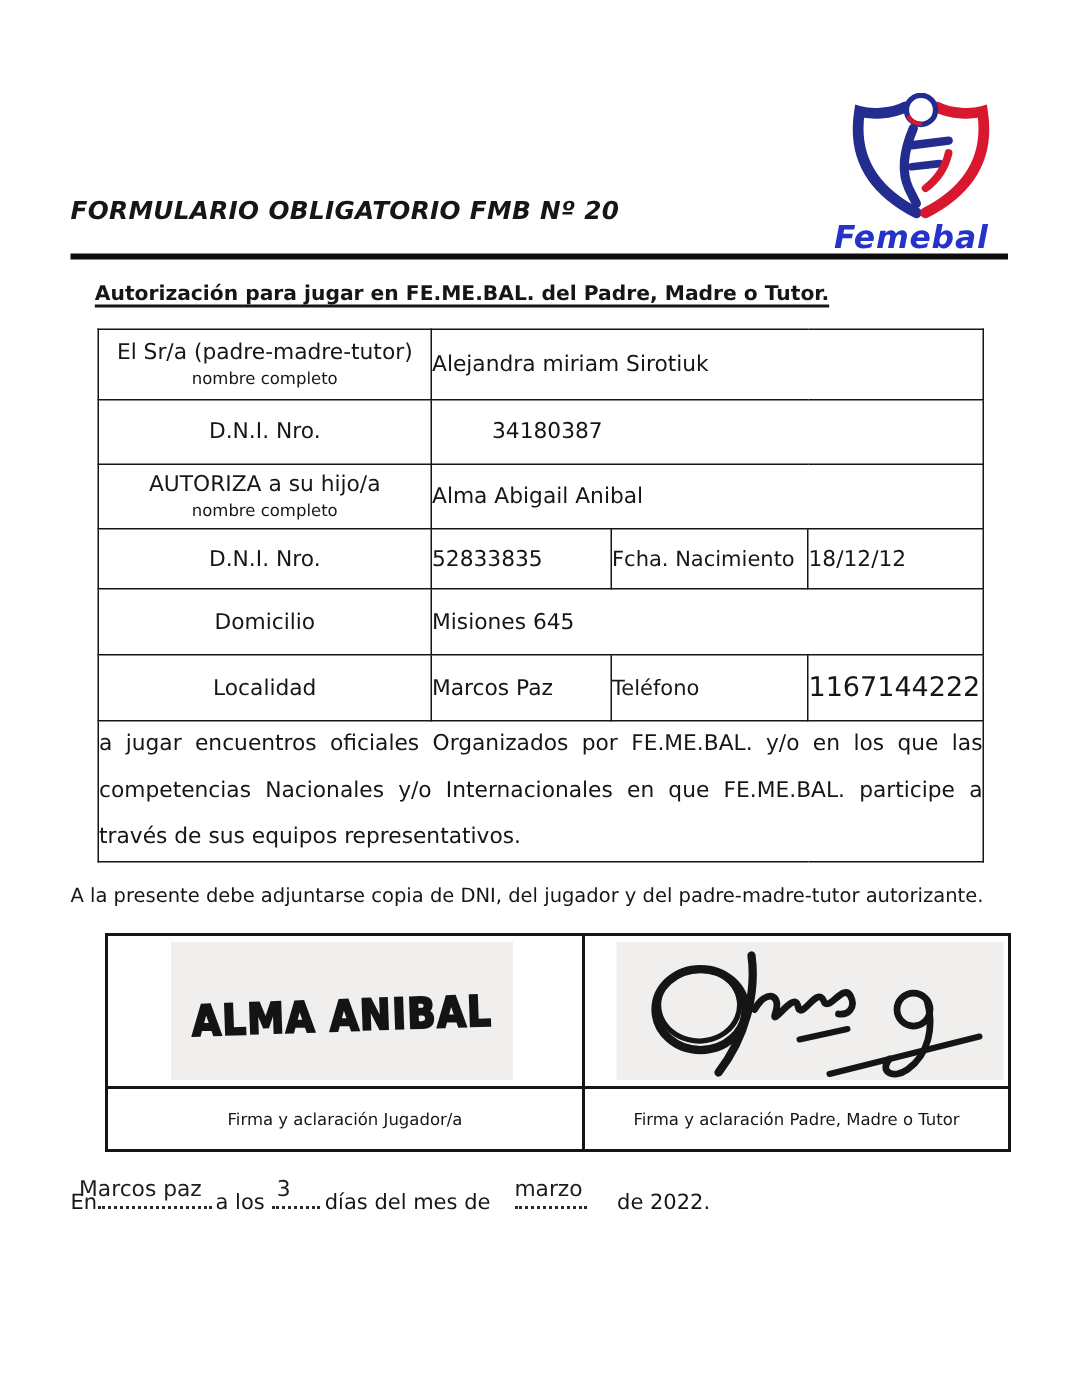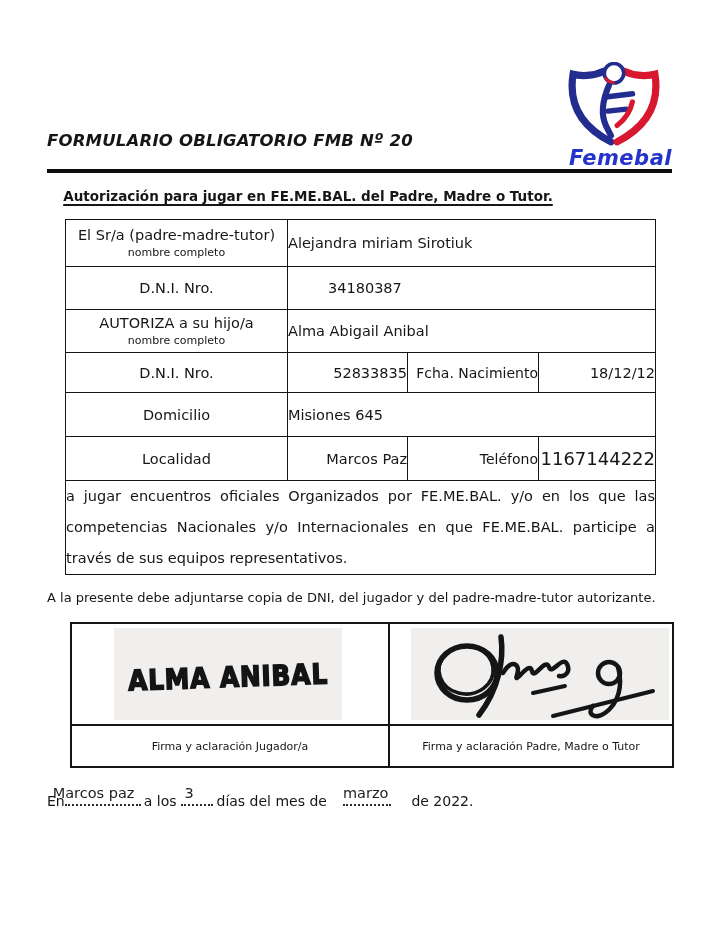--- a/index.html
+++ b/index.html
@@ -15,21 +15,21 @@
   
   .doc-title{
     position:absolute;left:47px;top:131px;
     font-size:16.5px;font-weight:bold;font-style:italic;
     letter-spacing:.2px;white-space:nowrap;
   }
   .header-rule{
     position:absolute;left:47px;top:169px;
     width:625px;height:4px;background:#0d0d0d;
   }
-  .logo{position:absolute;left:556px;top:62px;width:116px;text-align:right;}
+  .logo{position:absolute;left:556px;top:62px;width:116px;text-align:left;}
   .logo svg{display:block;margin:0 auto;}
   .logo-wordmark{
     display:block;margin-top:-2px;
     font-size:21px;font-weight:bold;font-style:italic;
     color:#2533cb;letter-spacing:.5px;
   }
   
   .subtitle{
     position:absolute;left:0;top:188px;width:616px;
     text-align:center;font-size:13.5px;font-weight:bold;
@@ -42,21 +42,21 @@
   }
   table.form td{
     border:1.6px solid #151515;
     vertical-align:middle;
     font-size:14.5px;
     padding:0;
   }
   td.lbl{text-align:center;}
   td.lbl .sub{display:block;font-size:11px;margin-top:3px;}
   td.val-left{padding-left:32px;font-size:14.5px;}
-  td.val-center{text-align:right;}
+  td.val-center{text-align:left;}
   td.clause-cell{
     text-align:justify;
     font-size:14.5px;line-height:31px;
     padding:6px 12px 12px 12px;
   }
   
   .attachment-note{
     position:absolute;left:47px;top:590px;
     font-size:13px;white-space:nowrap;
   }

